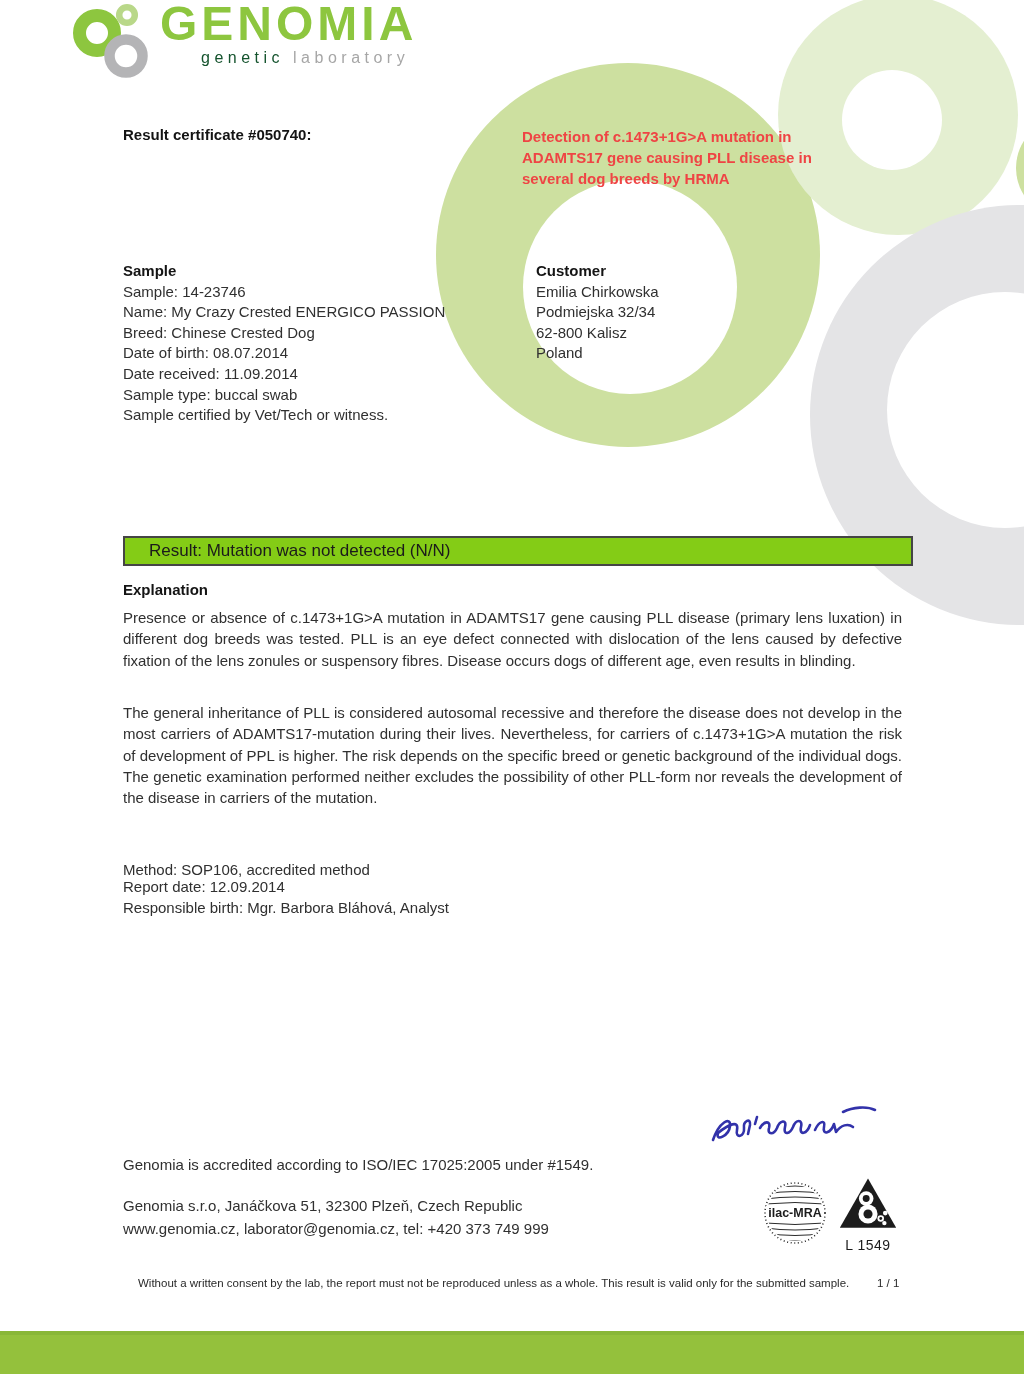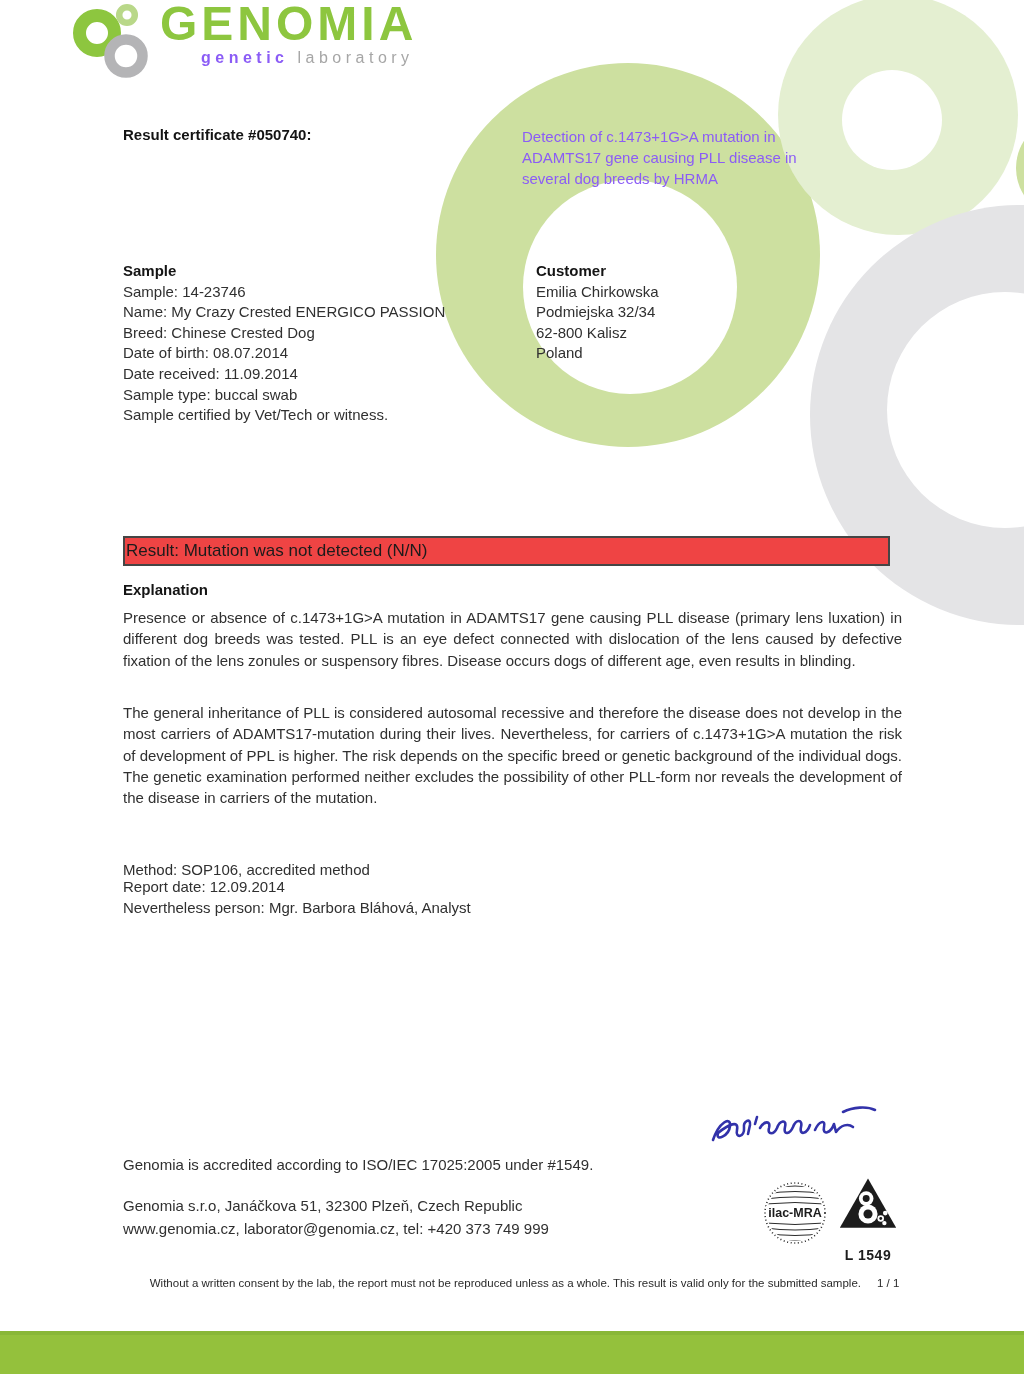--- a/index.html
+++ b/index.html
@@ -13,61 +13,61 @@
   .decor{position:absolute;top:0;left:0;z-index:0;pointer-events:none;}
   .content{position:absolute;top:0;left:0;width:100%;height:100%;z-index:1;}
   .abs{position:absolute;}
 
   
   .brand{
     left:160px;top:0px;font-size:48px;font-weight:bold;letter-spacing:4px;
     color:#8dc63f;line-height:48px;
   }
   .tagline{left:201px;top:49px;font-size:16px;letter-spacing:4.5px;line-height:18px;}
-  .tagline .g1{color:#8b5cf6;font-weight:bold;}
+  .tagline .g1{color:#14532d;}
   .tagline .g2{color:#a6a6a6;}
 
   
   .cert-label{left:123px;top:126px;font-size:15px;font-weight:bold;color:#141414;}
-  .test-title{left:522px;top:126px;width:345px;font-size:15px;font-weight:normal;color:#8b5cf6;line-height:21px;}
+  .test-title{left:522px;top:126px;width:345px;font-size:15px;font-weight:bold;color:#ef4444;line-height:21px;}
 
   
   .infoblock{font-size:15px;line-height:20.6px;color:#303030;}
   .sample-block{left:123px;top:261px;width:390px;}
   .customer-block{left:522px;top:261px;width:300px;margin-left:14px;}
   .infoblock .hd{font-weight:bold;color:#141414;}
 
   
   .result-box{
     left:123px;top:536px;width:762px;height:26px;
-    background:#ef4444;border:2px solid #454545;
-    font-size:17px;line-height:26px;padding-left:1px;color:#1b1b1b;
+    background:#84cc16;border:2px solid #454545;
+    font-size:17px;line-height:26px;padding-left:24px;color:#1b1b1b;
   }
 
   .expl-head{left:123px;top:581px;font-size:15px;font-weight:bold;color:#141414;}
   .para{left:123px;width:779px;font-size:15px;line-height:21.3px;text-align:justify;color:#303030;}
   .para1{top:607px;}
   .para2{top:702px;}
 
   .line15{font-size:15px;color:#303030;}
   .method-line{left:123px;top:845px;margin-top:16px;}
   .report-date{left:123px;top:878px;text-align:right;}
   .responsible{left:123px;top:899px;}
 
   .signature{left:705px;top:1100px;}
 
   .accred-line{left:123px;top:1156px;font-size:15px;color:#303030;text-align:right;}
   .address-line{left:123px;top:1197px;font-size:15px;color:#303030;}
   .contact-line{left:123px;top:1220px;font-size:15px;color:#303030;}
 
   .ilac-mark{left:763px;top:1181px;}
   .cia-mark{left:836px;top:1176px;width:64px;text-align:center;}
-  .cia-label{font-size:14px;font-weight:bold;color:#1c1c1c;margin-top:11px;letter-spacing:0.5px;}
+  .cia-label{font-size:14px;font-weight:normal;color:#1c1c1c;margin-top:1px;letter-spacing:0.5px;}
 
-  .disclaimer{left:116px;top:1277px;width:745px;font-size:11.5px;color:#2a2a2a;text-align:right;}
+  .disclaimer{left:138px;top:1277px;width:745px;font-size:11.5px;color:#2a2a2a;}
   .page-num{left:877px;top:1277px;font-size:11.5px;color:#2a2a2a;}
 
   .bottom-bar{
     left:0;top:1331px;width:1024px;height:43px;
     background:#94c13c;border-top:4px solid #89b737;box-sizing:border-box;
   }
 </style>
 </head>
 <body>
 
@@ -126,21 +126,21 @@
     </div>
 
     <div class="abs result-box">Result: Mutation was not detected (N/N)</div>
 
     <div class="abs expl-head">Explanation</div>
     <div class="abs para para1">Presence or absence of c.1473+1G&gt;A mutation in ADAMTS17 gene causing PLL disease (primary lens luxation) in different dog breeds was tested. PLL is an eye defect connected with dislocation of the lens caused by defective fixation of the lens zonules or suspensory fibres. Disease occurs dogs of different age, even results in blinding.</div>
     <div class="abs para para2">The general inheritance of PLL is considered autosomal recessive and therefore the disease does not develop in the most carriers of ADAMTS17-mutation during their lives. Nevertheless, for carriers of c.1473+1G&gt;A mutation the risk of development of PPL is higher. The risk depends on the specific breed or genetic background of the individual dogs. The genetic examination performed neither excludes the possibility of other PLL-form nor reveals the development of the disease in carriers of the mutation.</div>
 
     <div class="abs line15 method-line">Method: SOP106, accredited method</div>
     <div class="abs line15 report-date">Report date: 12.09.2014</div>
-    <div class="abs line15 responsible">Nevertheless person: Mgr. Barbora Bláhová, Analyst</div>
+    <div class="abs line15 responsible">Responsible birth: Mgr. Barbora Bláhová, Analyst</div>
 
     <svg class="abs signature" width="175" height="55" viewBox="0 0 175 55">
       <g fill="none" stroke="#3232aa" stroke-width="2.6" stroke-linecap="round" stroke-linejoin="round">
         <path d="M8,40 C14,22 26,16 25,26 C24,36 10,42 13,33 C24,24 34,20 32,30 C30,39 40,37 39,28 C38,21 46,17 45,25 L43,34"></path>
         <path d="M52,17 L50,24"></path>
         <path d="M55,28 C59,21 66,20 64,28 C62,35 69,35 72,28 C75,20 82,19 80,27 C78,36 85,34 88,27 C91,19 98,19 96,27 C94,36 102,34 105,25"></path>
         <path d="M110,30 C114,21 121,19 119,27 C117,36 126,33 129,24 L131,32 C136,25 143,23 148,27"></path>
         <path d="M138,12 C148,7 162,6 170,10"></path>
       </g>
     </svg>

